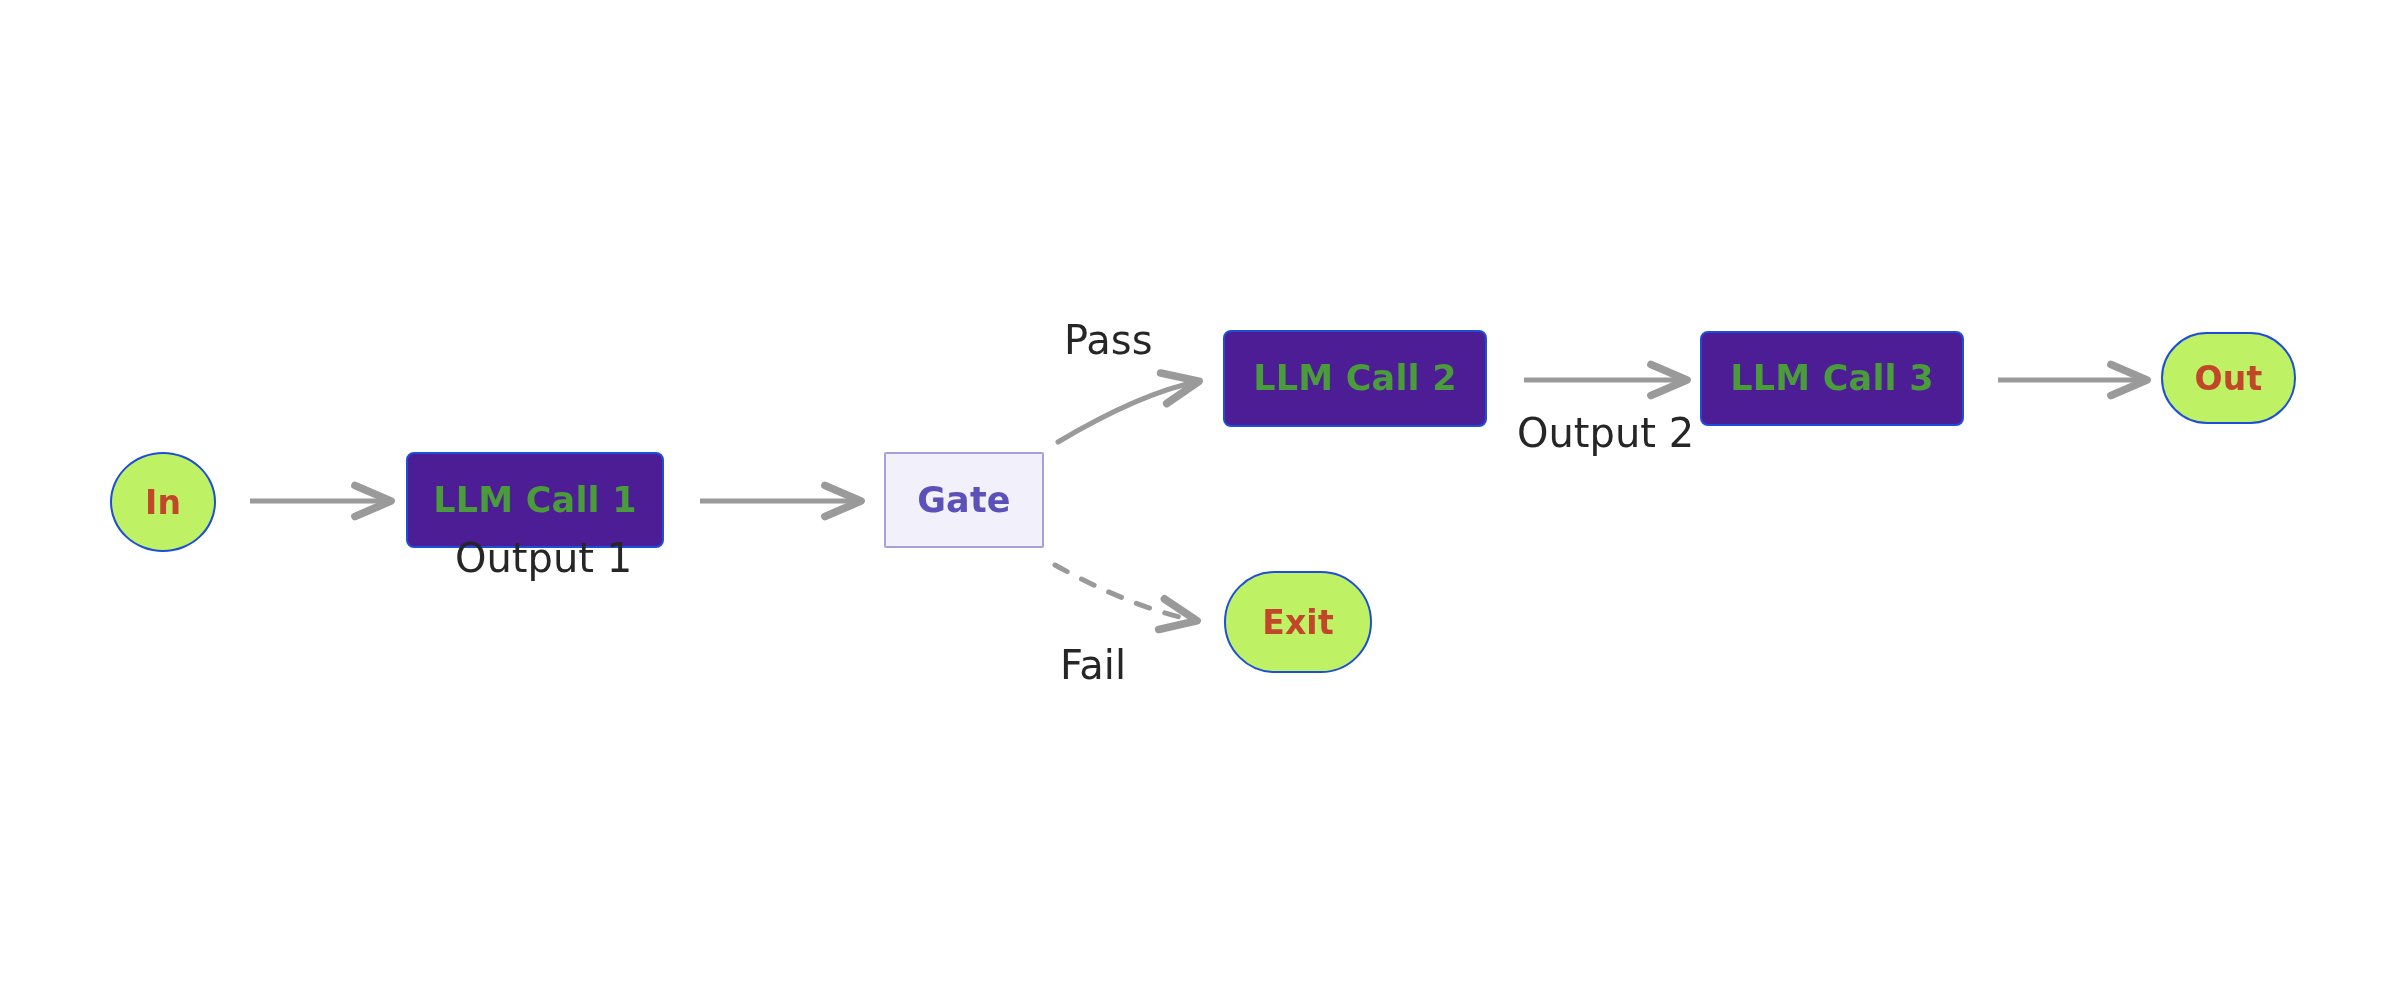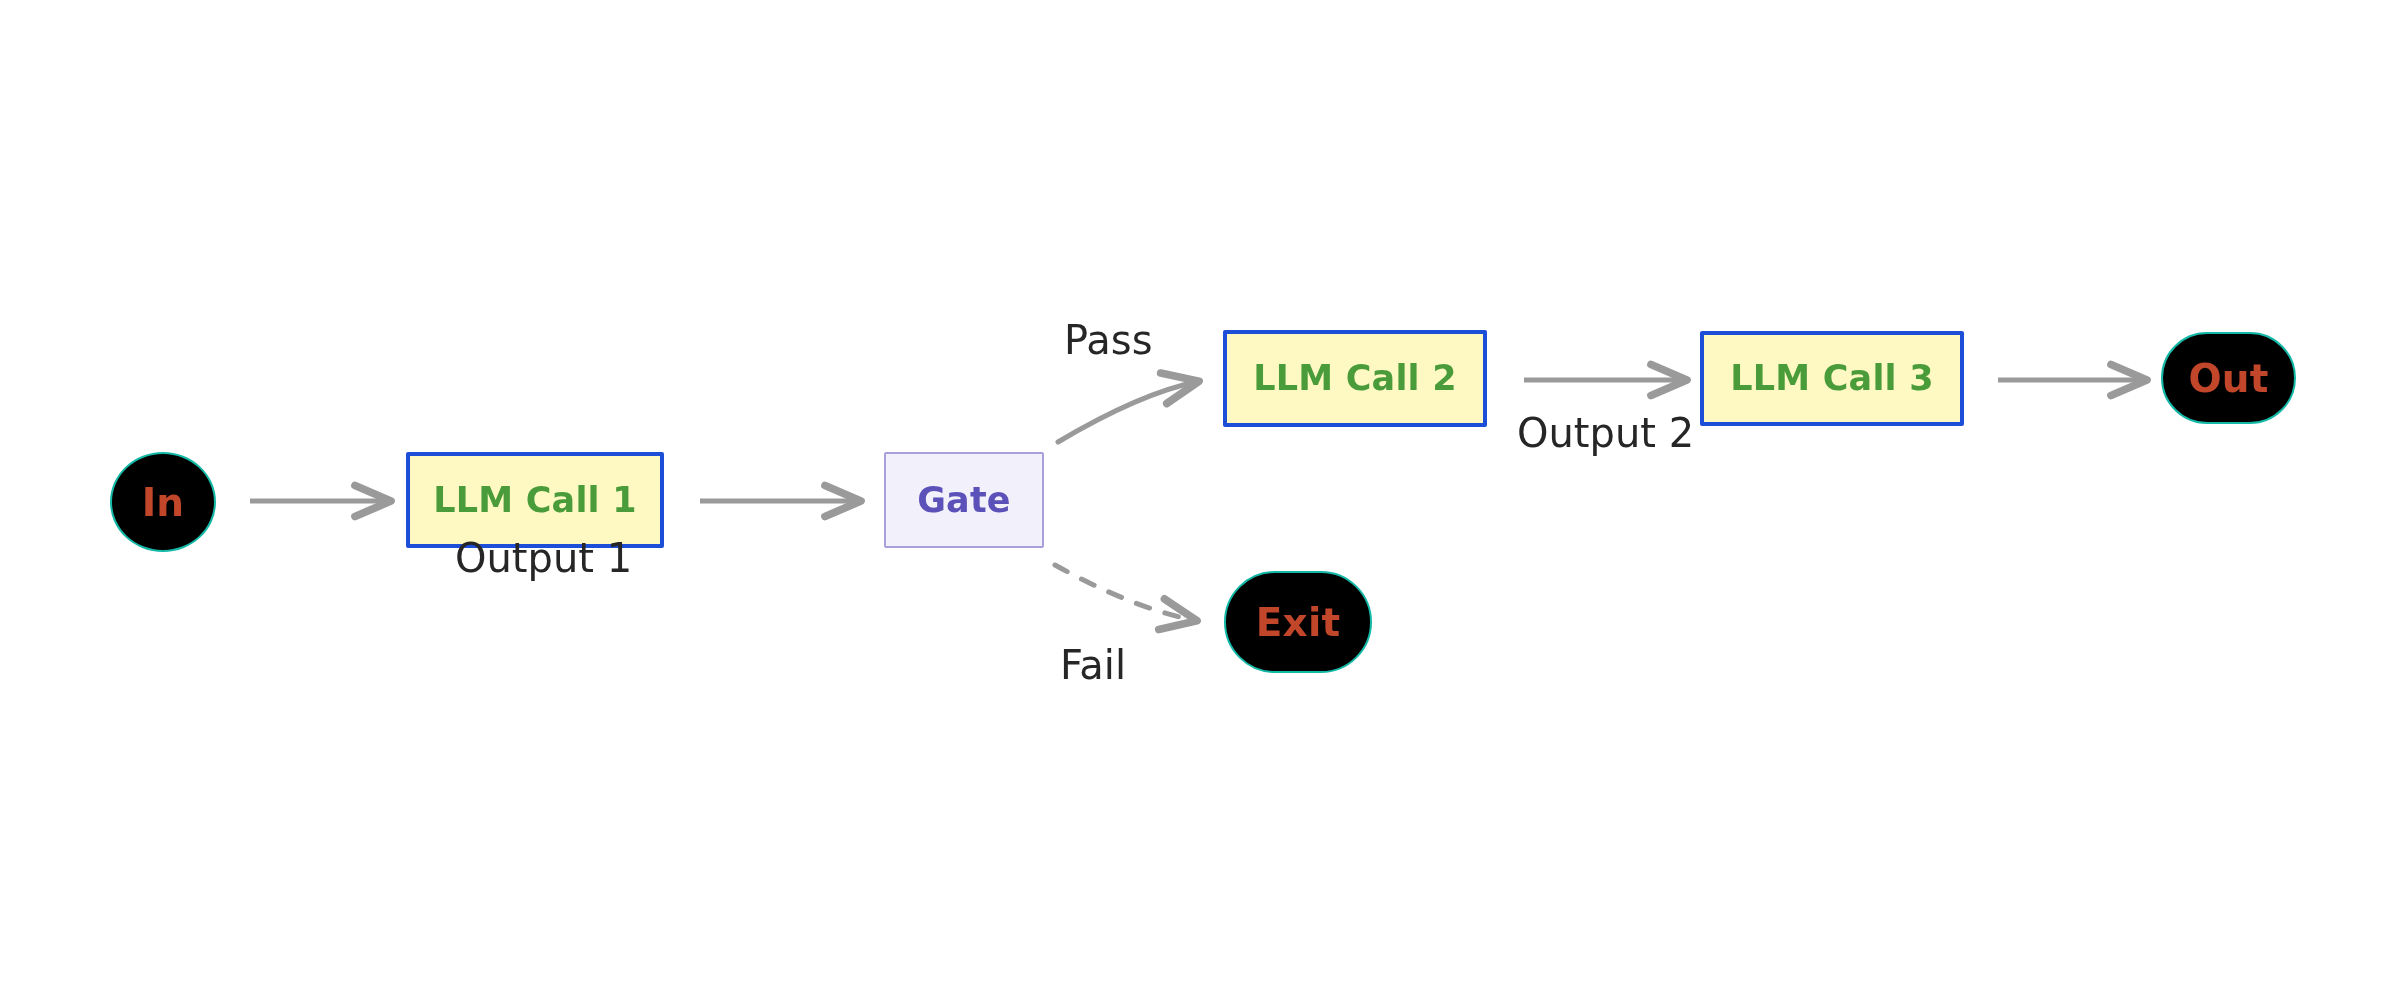--- a/index.html
+++ b/index.html
@@ -27,47 +27,47 @@
     line-height: 1;
     white-space: nowrap;
   }
   .node-label {
     display: block;
     line-height: 1;
   }
 
   
   .node-process {
-    background: #fef9c3;
-    border: 4px solid #1d4ed8;
-    border-radius: 2px;
+    background: #4c1d95;
+    border: 2px solid #1d4ed8;
+    border-radius: 8px;
     color: #4a9b3a;
     font-size: 35px;
     font-weight: 700;
     letter-spacing: 0.2px;
   }
 
   
   .node-gate {
     background: #f1f0fb;
     border: 2px solid #a7a0dd;
     border-radius: 2px;
     color: #5b51b8;
     font-size: 35px;
     font-weight: 700;
     letter-spacing: 0.2px;
     margin-left: 10px;
   }
 
   
   .node-terminal {
-    background: #000000;
-    border: 2px solid #14b8a6;
+    background: #bef264;
+    border: 2px solid #1d4ed8;
     color: #c2462a;
-    font-size: 39px;
+    font-size: 33px;
     font-weight: 700;
     letter-spacing: 0.2px;
   }
   .node-terminal.shape-circle { border-radius: 50%; }
   .node-terminal.shape-stadium { border-radius: 999px; }
 
   
   .edge-label {
     position: absolute;
     color: #262626;

